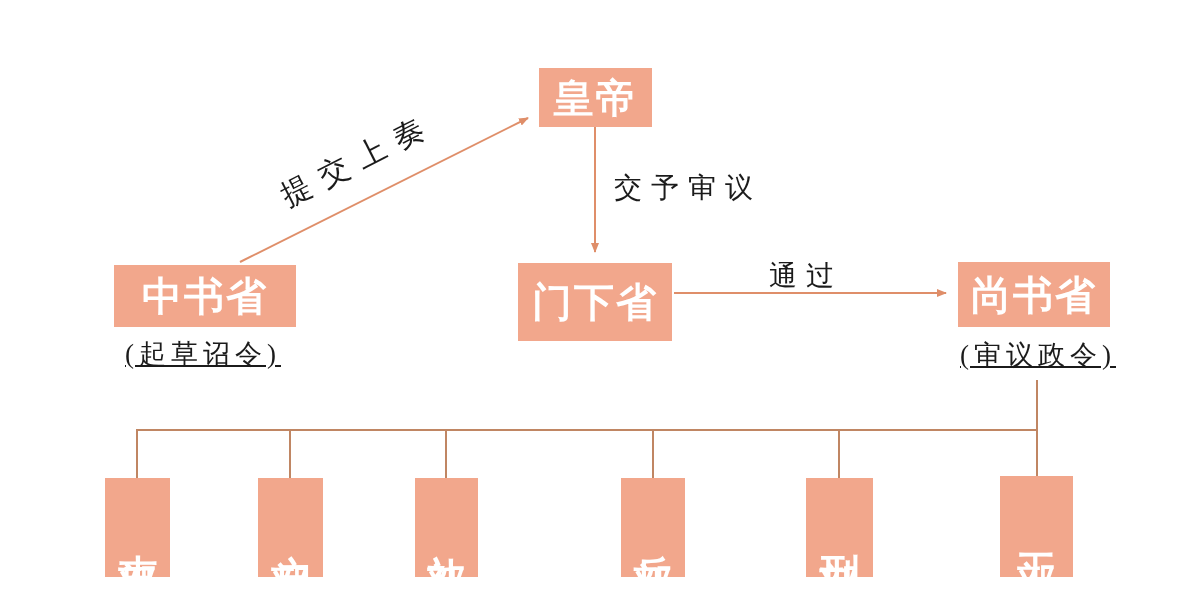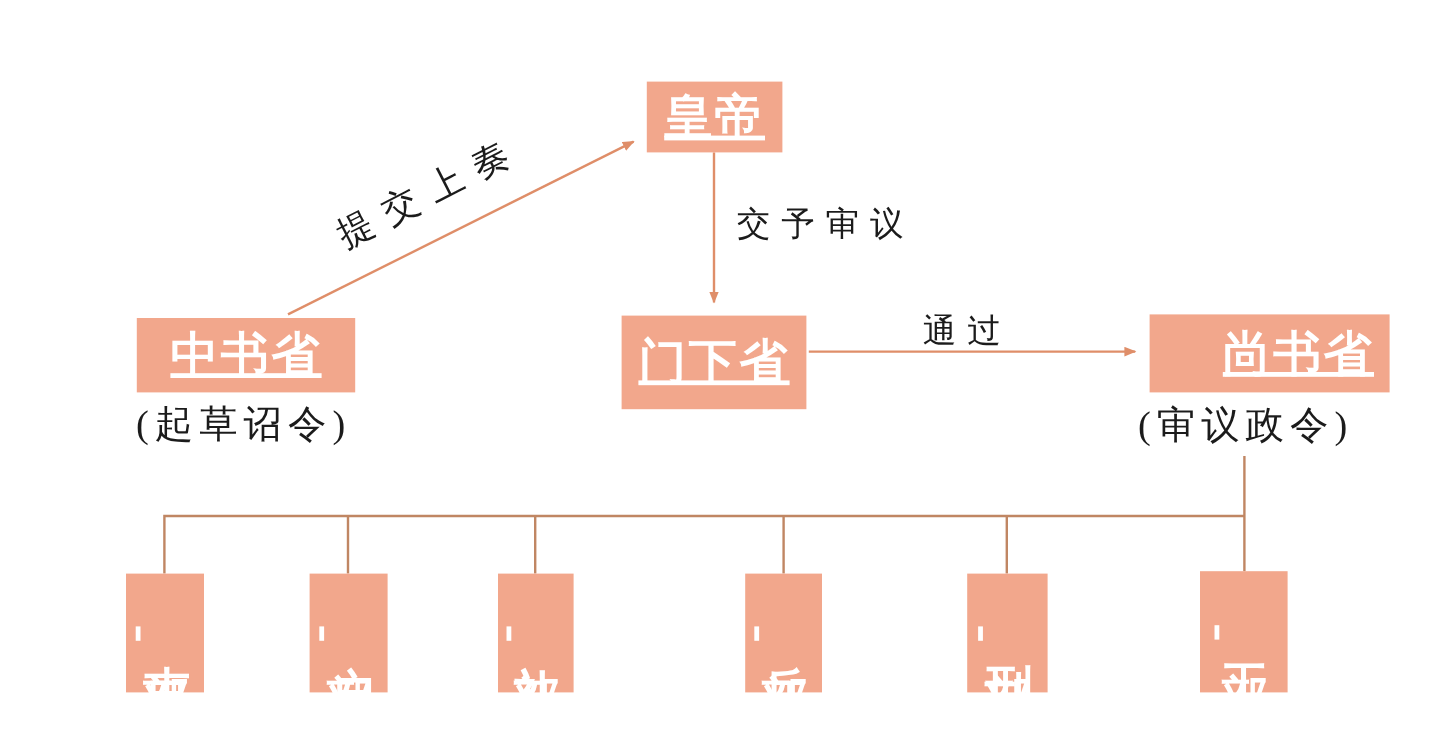--- a/index.html
+++ b/index.html
@@ -22,44 +22,44 @@
   }
   .node {
     position: absolute;
     background: #F2A78C;
     color: #ffffff;
     display: flex;
     align-items: center;
     justify-content: center;
     font-family: "Liberation Sans", sans-serif;
     font-weight: bold;
-    text-decoration: underline;
   }
   .node-h {
     font-size: 40px;
     letter-spacing: 2px;
     line-height: 1;
   }
   .node-v {
     font-size: 40px;
     line-height: 1.18;
     writing-mode: vertical-rl;
     text-orientation: upright;
     letter-spacing: 6px;
   }
   .edge-label, .note {
     position: absolute;
     color: #1b1b1b;
     font-family: "Liberation Serif", serif;
     white-space: nowrap;
   }
   .note {
-    font-size: 32px;
+    font-size: 27px;
     letter-spacing: 5px;
     transform: translate(-50%, -50%);
+    text-decoration: underline;
   }
   .edge-label {
     font-size: 28px;
     letter-spacing: 9px;
   }
   #label-submit {
     left: 358px; top: 160px;
     font-size: 30px;
     letter-spacing: 12px;
     transform: translate(-50%, -50%) rotate(-27deg);
@@ -101,21 +101,21 @@
     <line x1="290" y1="430" x2="290" y2="478" stroke="#C08663" stroke-width="2"></line>
     <line x1="446" y1="430" x2="446" y2="478" stroke="#C08663" stroke-width="2"></line>
     <line x1="653" y1="430" x2="653" y2="478" stroke="#C08663" stroke-width="2"></line>
     <line x1="839" y1="430" x2="839" y2="478" stroke="#C08663" stroke-width="2"></line>
   </svg>
 
   <div class="node node-h" style="left:539px; top:68px; width:113px; height:59px;">皇帝</div>
 
   <div class="node node-h" style="left:114px; top:265px; width:182px; height:62px;">中书省</div>
   <div class="node node-h" style="left:518px; top:263px; width:154px; height:78px;">门下省</div>
-  <div class="node node-h" style="left:958px; top:262px; width:152px; height:65px;padding-left:48px;">尚书省</div>
+  <div class="node node-h" style="left:958px; top:262px; width:152px; height:65px;">尚书省</div>
 
   <div class="note" style="left:203px; top:354px;">(起草诏令)</div>
   <div class="note" style="left:1038px; top:355px;">(审议政令)</div>
 
   <div class="edge-label" id="label-submit">提交上奏</div>
   <div class="edge-label" id="label-approve">
     <span>交予审议</span>
   </div>
   <div class="edge-label" id="label-pass">通过</div>
 

